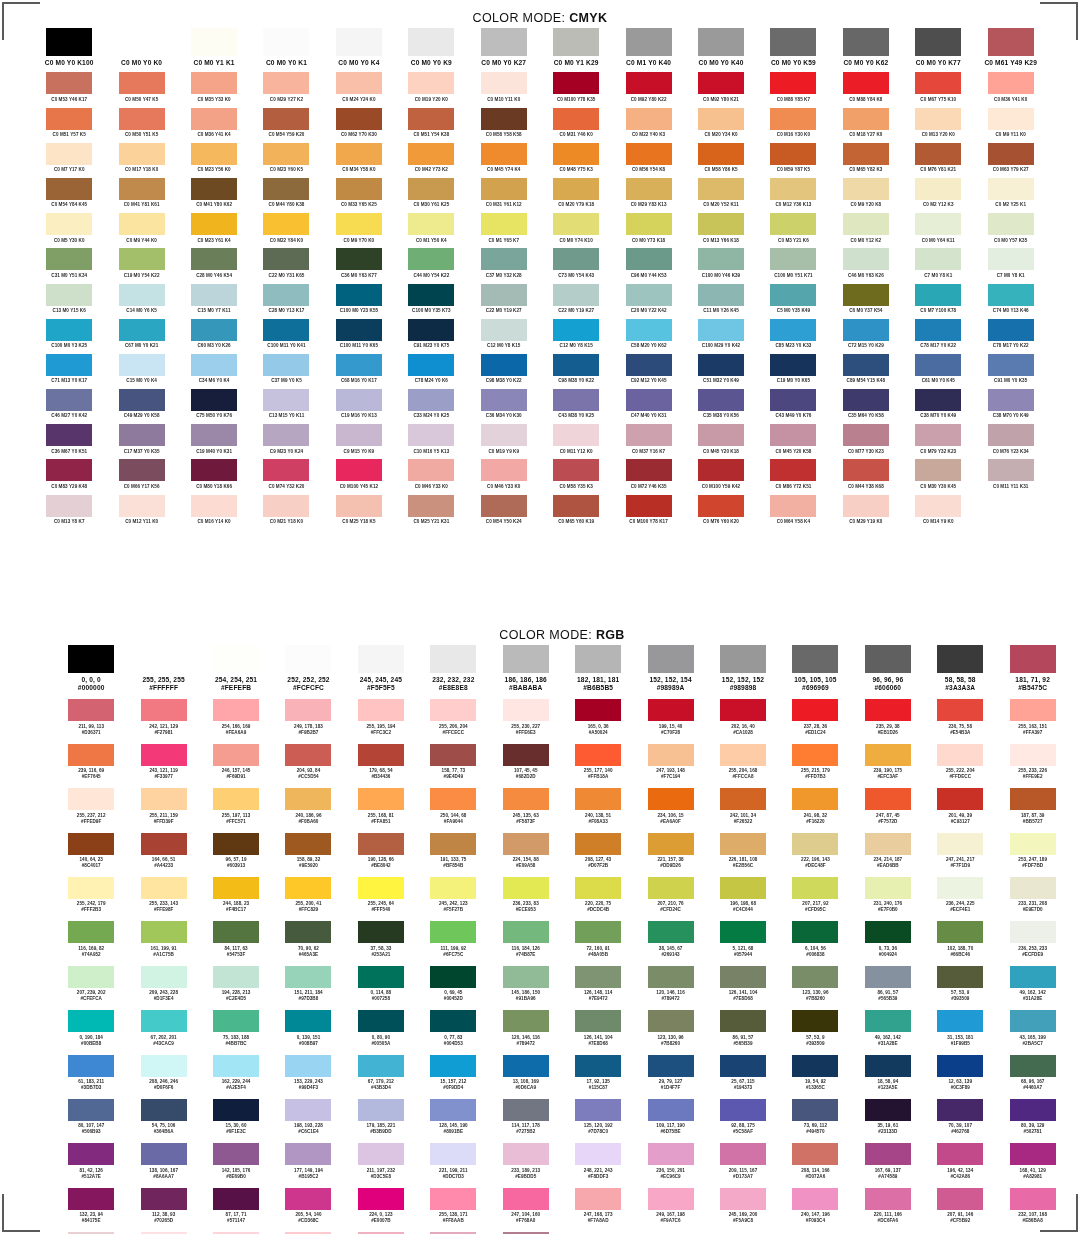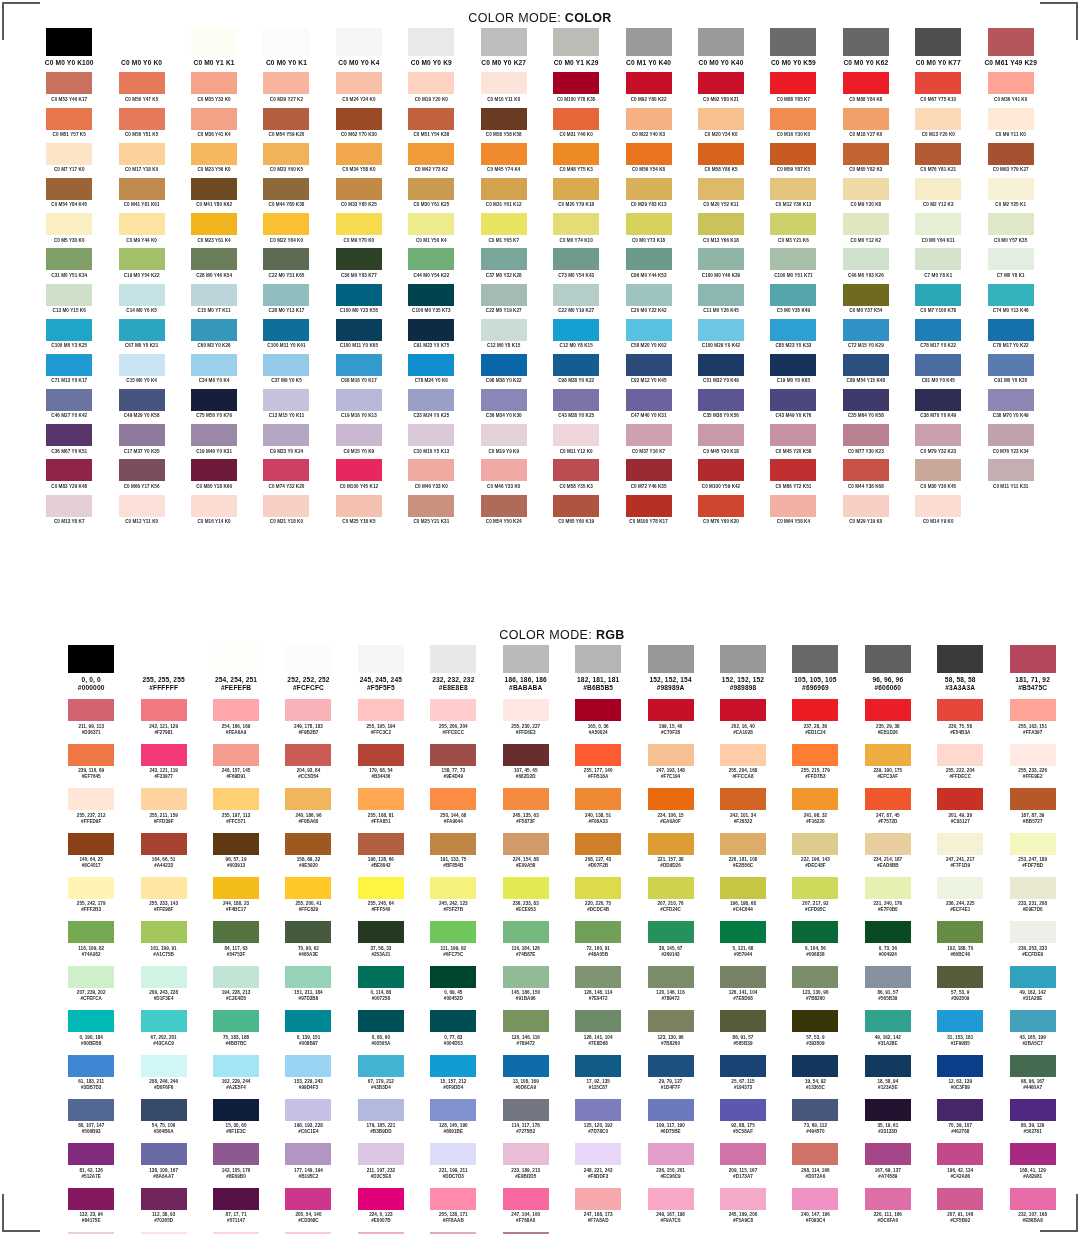--- a/index.html
+++ b/index.html
@@ -60,21 +60,21 @@
 <body>
 
 <div class="crop tl"></div>
 <div class="crop tr"></div>
 <div class="crop bl"></div>
 <div class="crop br"></div>
 
 <div class="section" id="sec-cmyk">
   <div class="mode-title">
     <span class="mode-label">COLOR MODE:</span>
-    <span class="mode-value">COLOR</span>
+    <span class="mode-value">CMYK</span>
   </div>
   <div class="grid" id="grid-cmyk">
       <div class="row head">
         <div class="cell">
           <span class="sw" style="background: rgb(0, 0, 0);"></span>
           <div class="lbl">C0 M0 Y0 K100</div>
         </div>
         <div class="cell">
           <span class="sw" style="background: rgb(255, 255, 255);"></span>
           <div class="lbl">C0 M0 Y0 K0</div>

